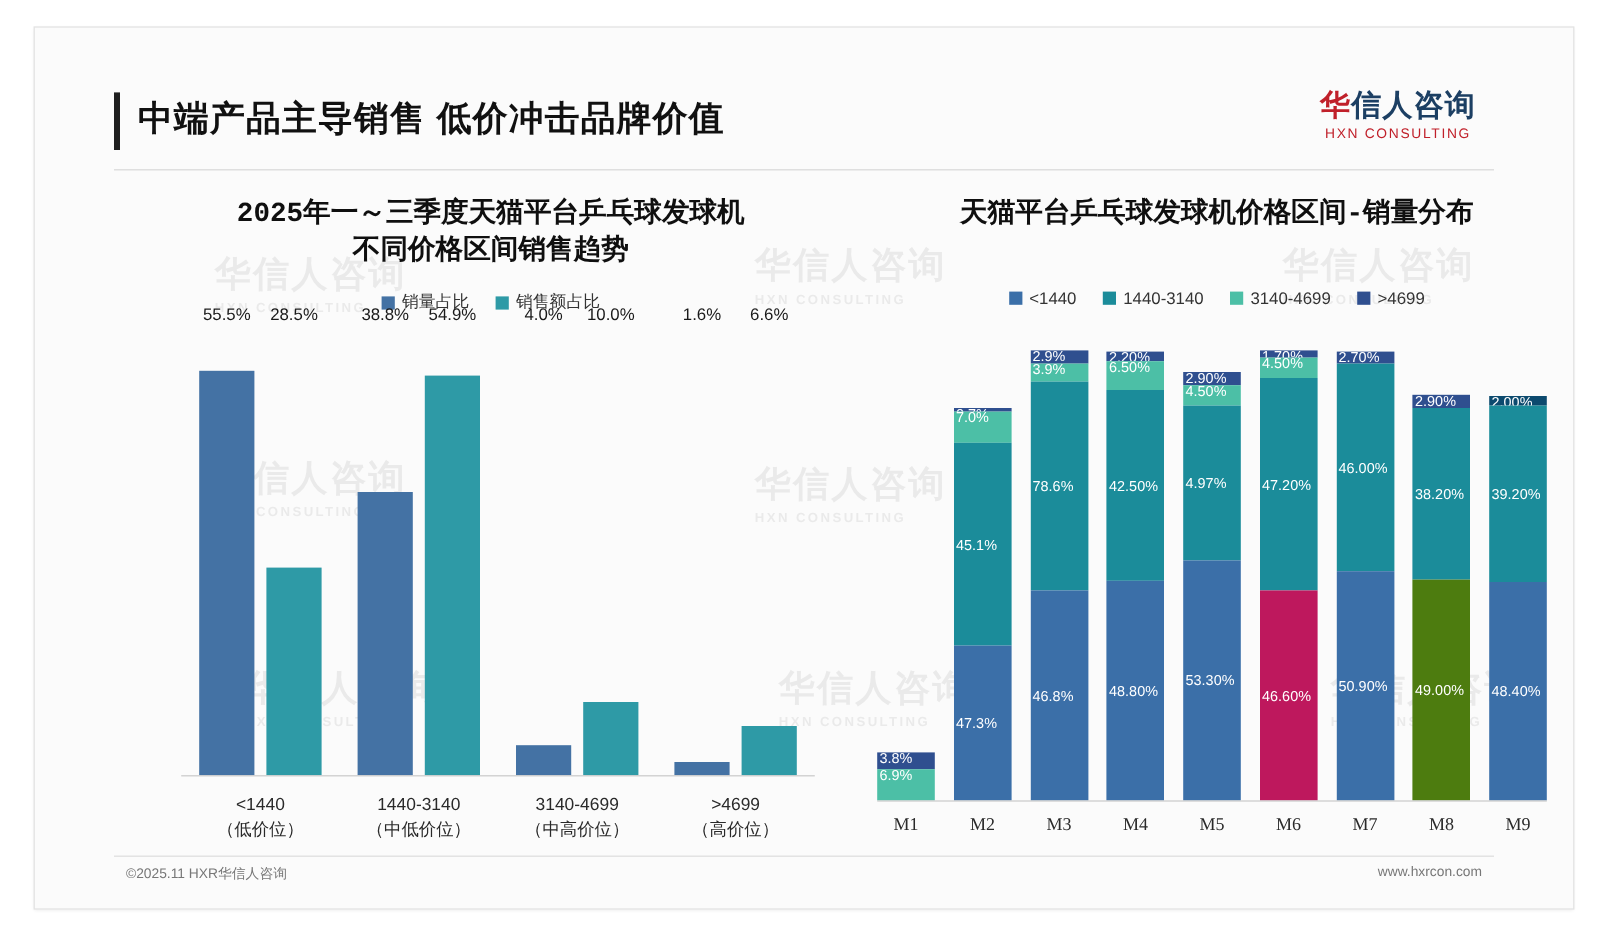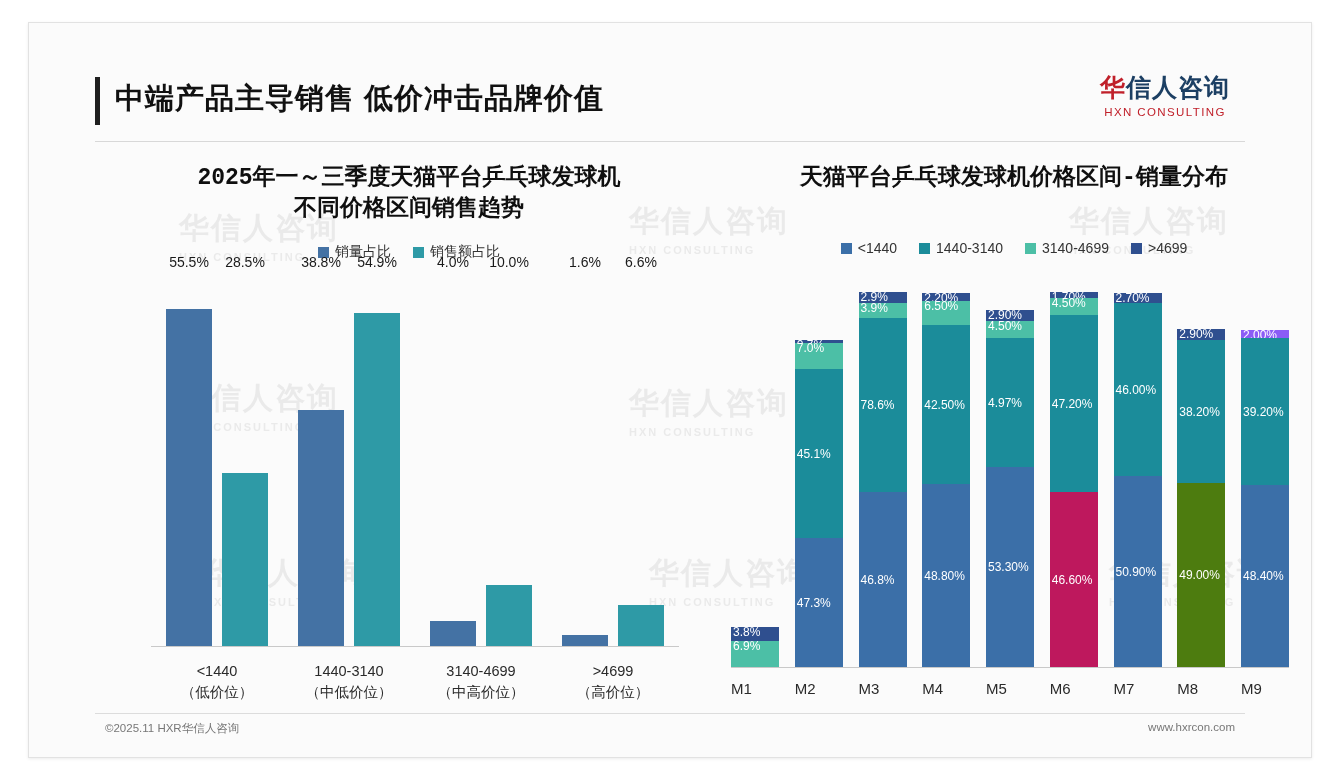--- a/index.html
+++ b/index.html
@@ -259,22 +259,24 @@
     position: absolute;
     left: 6px;
     right: 6px;
     top: 100%;
     display: flex;
     justify-content: space-between;
     padding-top: 12px;
   }
   .xtick-r {
     width: 48px;
+    text-align: center;
     font-size: 15px;
     color: #2a2a2a;
+    font-family: Liberation Serif, serif;
   }
   
   .footer-rule {
     position: absolute;
     left: 66px;
     top: 690px;
     width: 1150px;
     height: 1px;
     background: #dcdcdc;
   }
@@ -559,21 +561,21 @@
               </div>
             <div class="seg" style="height:143px;background:#1b8c9a">
                 <span>38.20%</span>
               </div>
             <div class="seg" style="height:184px;background:#4d7c0f">
                 <span>49.00%</span>
               </div>
           </div>
 
           <div class="scol">
-            <div class="seg tiny" style="height:8px;background:#8b5cf6">
+            <div class="seg tiny" style="height:8px;background:#0c4a6e">
                 <span>2.00%</span>
               </div>
             <div class="seg" style="height:147px;background:#1b8c9a">
                 <span>39.20%</span>
               </div>
             <div class="seg" style="height:182px;background:#3b6fa8">
                 <span>48.40%</span>
               </div>
           </div>
 

